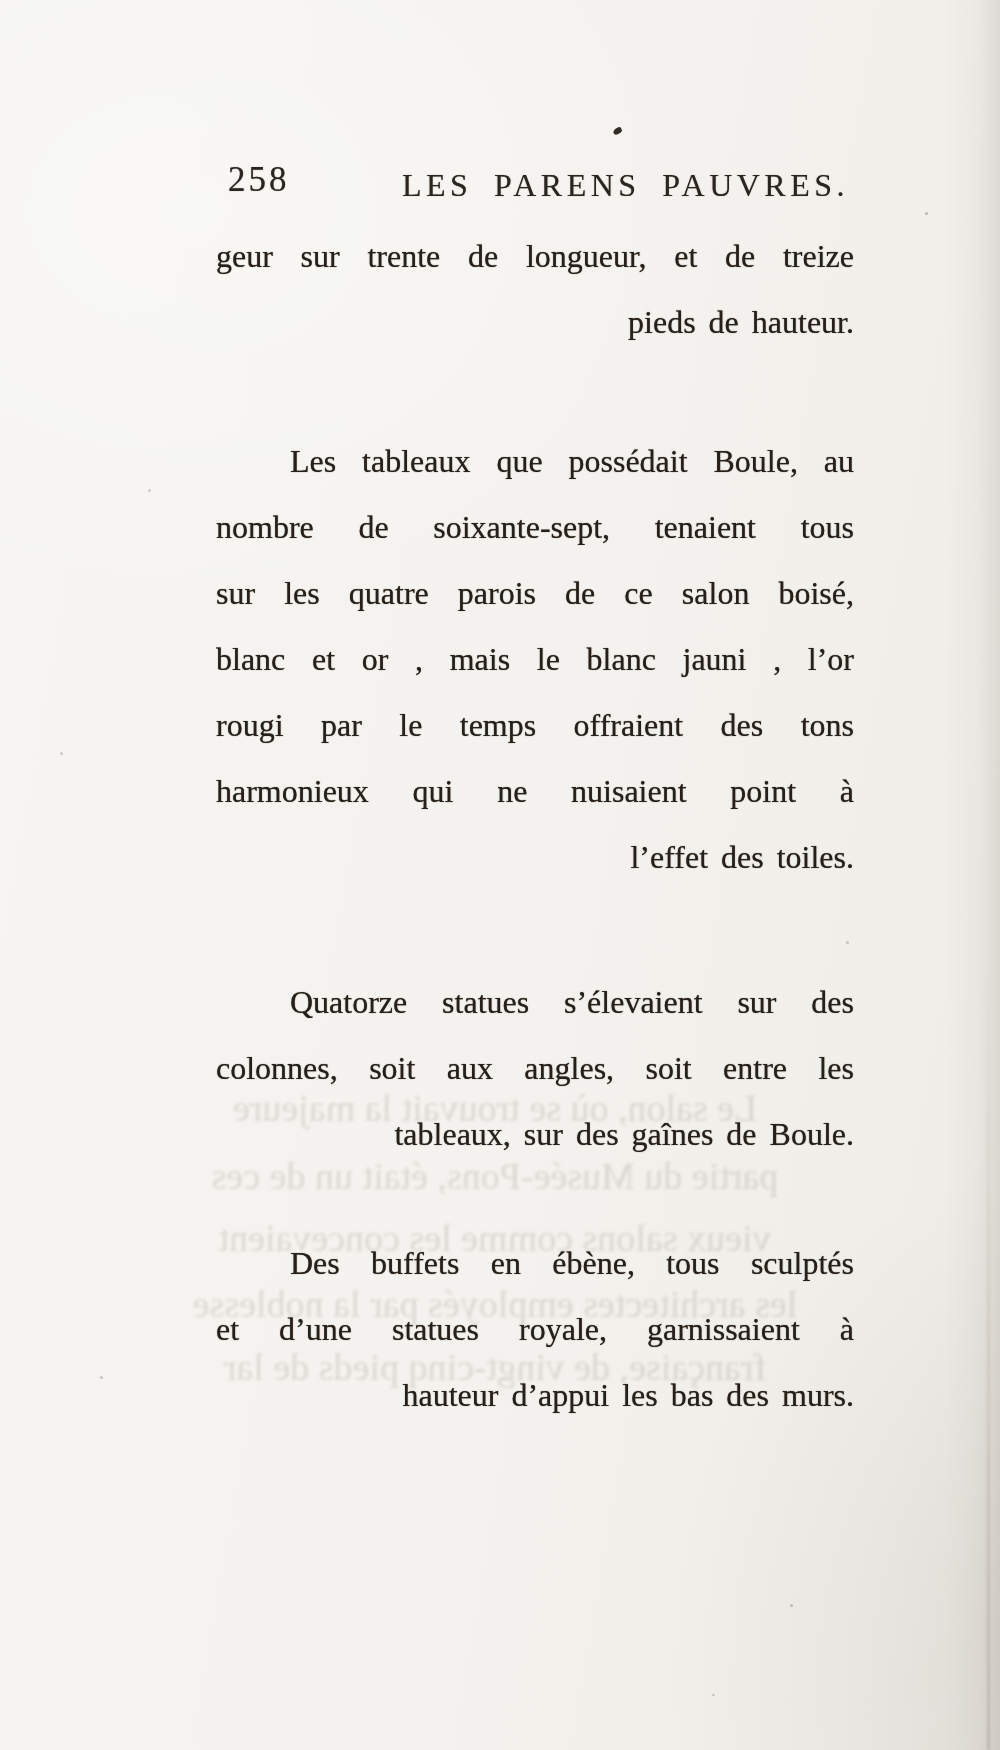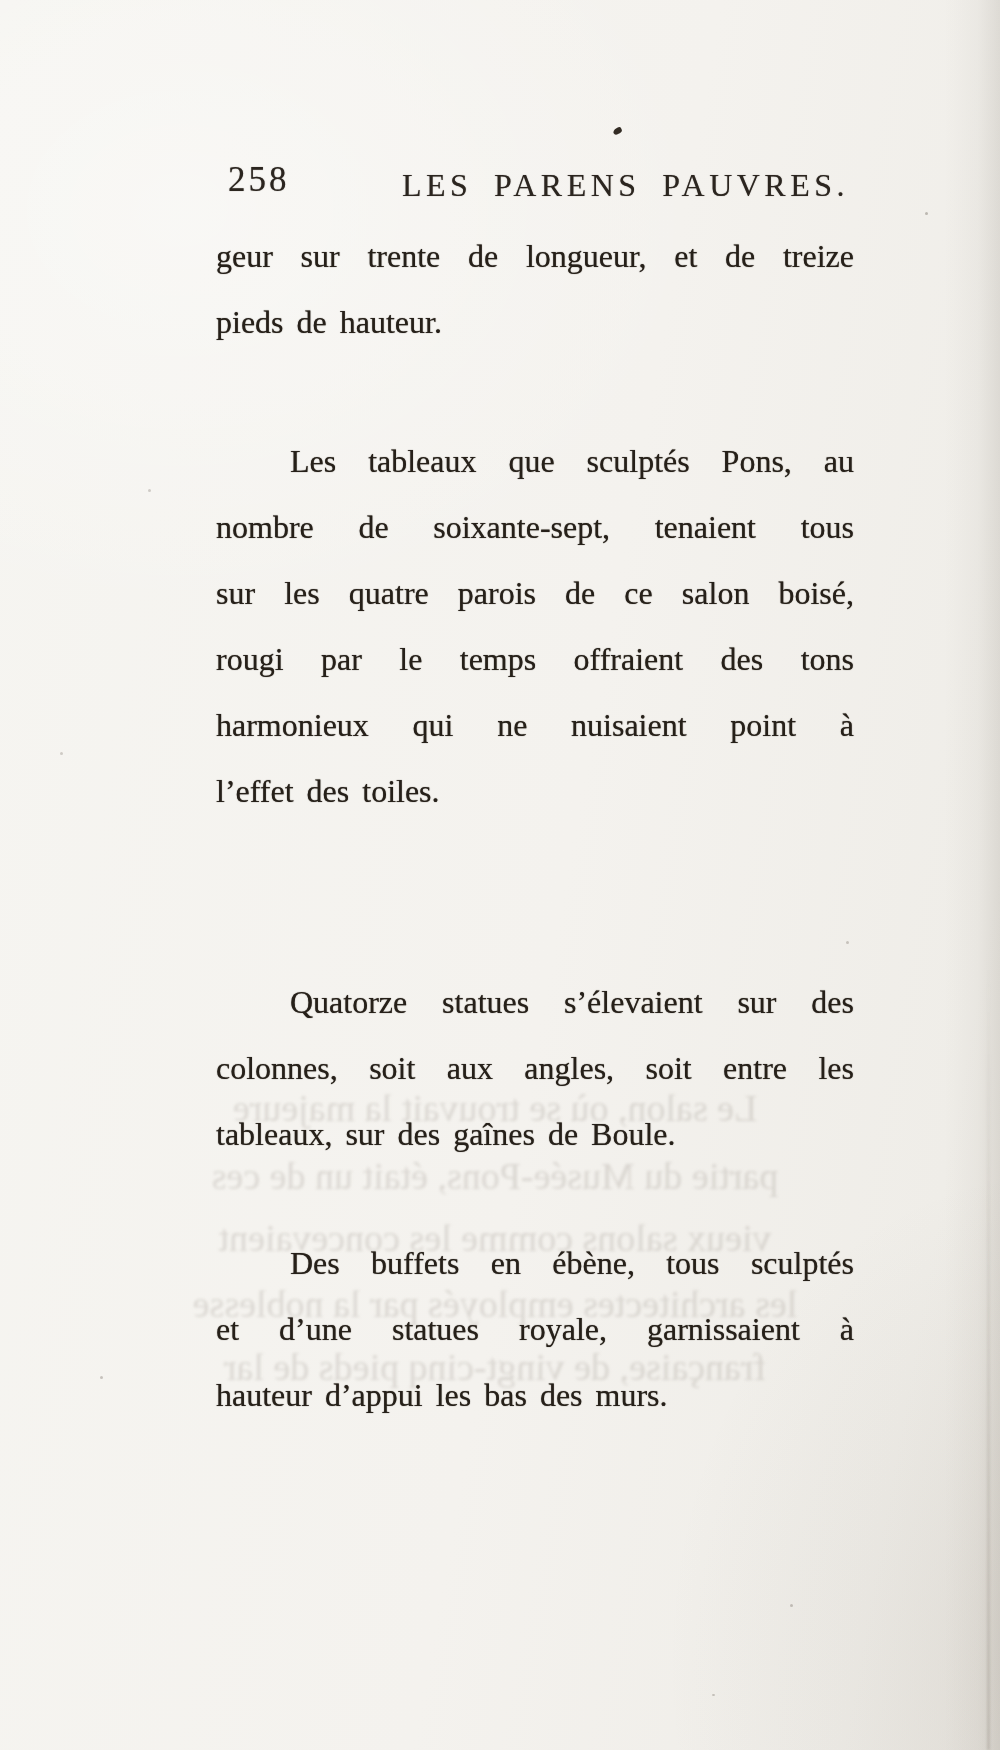--- a/index.html
+++ b/index.html
@@ -53,21 +53,21 @@
   .p4 { top: 1230px; }
 
   .l {
     font-size: 32px; line-height: 66px; height: 66px;
     white-space: nowrap;
     color: #262019;
     text-shadow: 0 0 1px rgba(35,28,20,0.75);
   }
   .j { white-space: normal; text-align: justify; text-align-last: justify; }
   .ind { padding-left: 74px; }
-  .last { word-spacing: 5px; }
+  .last { word-spacing: 5px; text-align: right; }
 
   
   .ghost {
     position: absolute; left: 160px; width: 670px;
     font-size: 38px; line-height: 64px; height: 64px;
     white-space: nowrap;
     color: rgba(122, 112, 98, 0.20);
     transform: scaleX(-1);
     filter: blur(1.4px);
     text-align: center;
@@ -109,23 +109,24 @@
       <span class="pagenum">258</span>
       <span class="running-title">LES PARENS PAUVRES.</span>
     </div>
 
     <div class="para p1">
       <div class="l j">geur sur trente de longueur, et de treize</div>
       <div class="l last">pieds de hauteur.</div>
     </div>
 
     <div class="para p2">
-      <div class="l j ind">Les tableaux que sculptés Pons, au</div>
+      <div class="l j ind">Les tableaux que possédait Boule, au</div>
       <div class="l j">nombre de soixante-sept, tenaient tous</div>
       <div class="l j">sur les quatre parois de ce salon boisé,</div>
+      <div class="l j">blanc et or , mais le blanc jauni , l’or</div>
       <div class="l j">rougi par le temps offraient des tons</div>
       <div class="l j">harmonieux qui ne nuisaient point à</div>
       <div class="l last">l’effet des toiles.</div>
     </div>
 
     <div class="para p3">
       <div class="l j ind">Quatorze statues s’élevaient sur des</div>
       <div class="l j">colonnes, soit aux angles, soit entre les</div>
       <div class="l last">tableaux, sur des gaînes de Boule.</div>
     </div>

